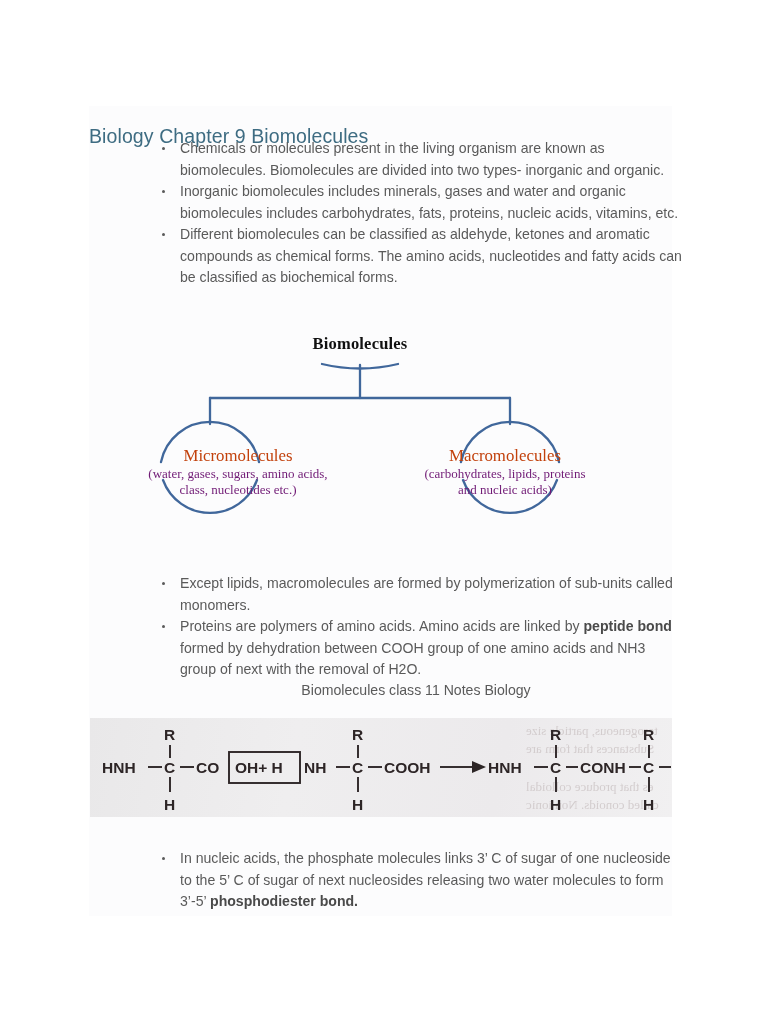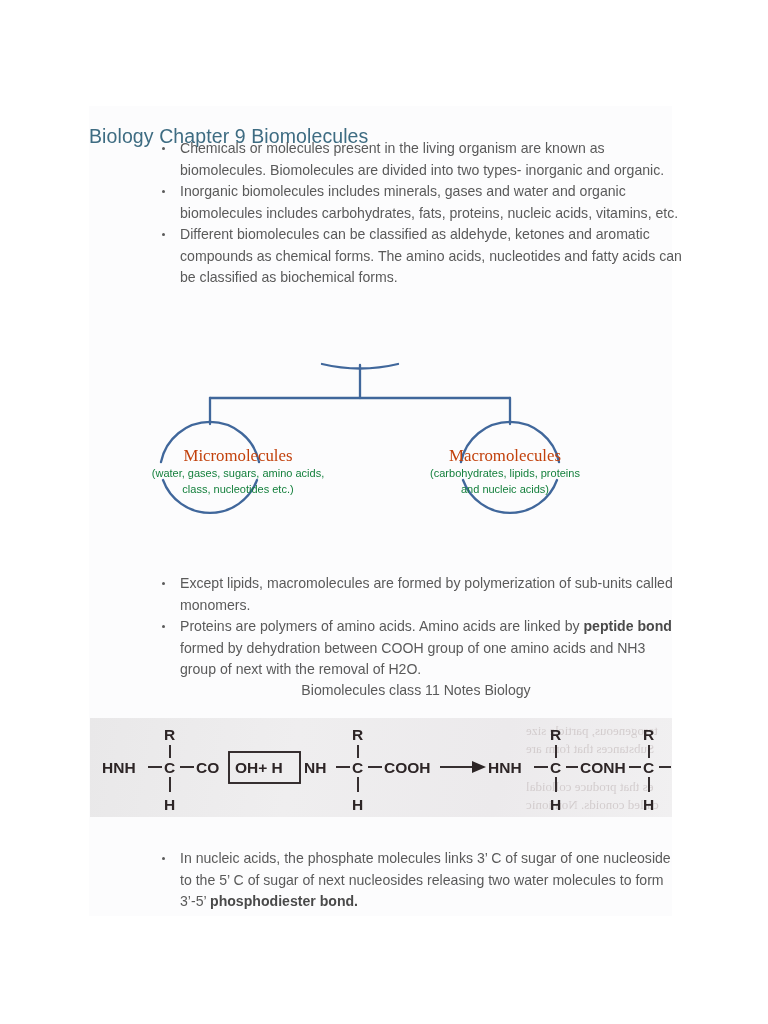--- a/index.html
+++ b/index.html
@@ -119,23 +119,23 @@
     letter-spacing: 0.2px;
   }
   .child-title {
     font-family: "Liberation Serif", serif;
     font-size: 16.8px;
     color: #c2410c;
     white-space: nowrap;
     line-height: 20px;
   }
   .child-sub {
-    font-family: Liberation Sans, sans-serif;
-    font-size: 11px;
-    color: #15803d;
+    font-family: Liberation Serif, serif;
+    font-size: 13px;
+    color: #701a75;
     line-height: 15.5px;
     white-space: nowrap;
   }
   #node-micro {
     position: absolute;
     left: -22px;
     top: 112px;
     width: 300px;
     text-align: center;
   }
@@ -218,20 +218,21 @@
         <path d="M 400 64 L 400 90"></path>
 
         <path d="M 51 128 A 50 50 0 0 1 149 128"></path>
         <path d="M 53 146 A 50 50 0 0 0 147 146"></path>
 
         <path d="M 351 128 A 50 50 0 0 1 449 128"></path>
         <path d="M 353 146 A 50 50 0 0 0 447 146"></path>
       </g>
     </svg>
 
+    <div id="node-root" class="node-label">Biomolecules</div>
 
     <div id="node-micro">
       <div class="child-title">Micromolecules</div>
       <div class="child-sub">(water, gases, sugars, amino acids,</div>
       <div class="child-sub">class, nucleotides etc.)</div>
     </div>
 
     <div id="node-macro">
       <div class="child-title">Macromolecules</div>
       <div class="child-sub">(carbohydrates, lipids, proteins</div>

